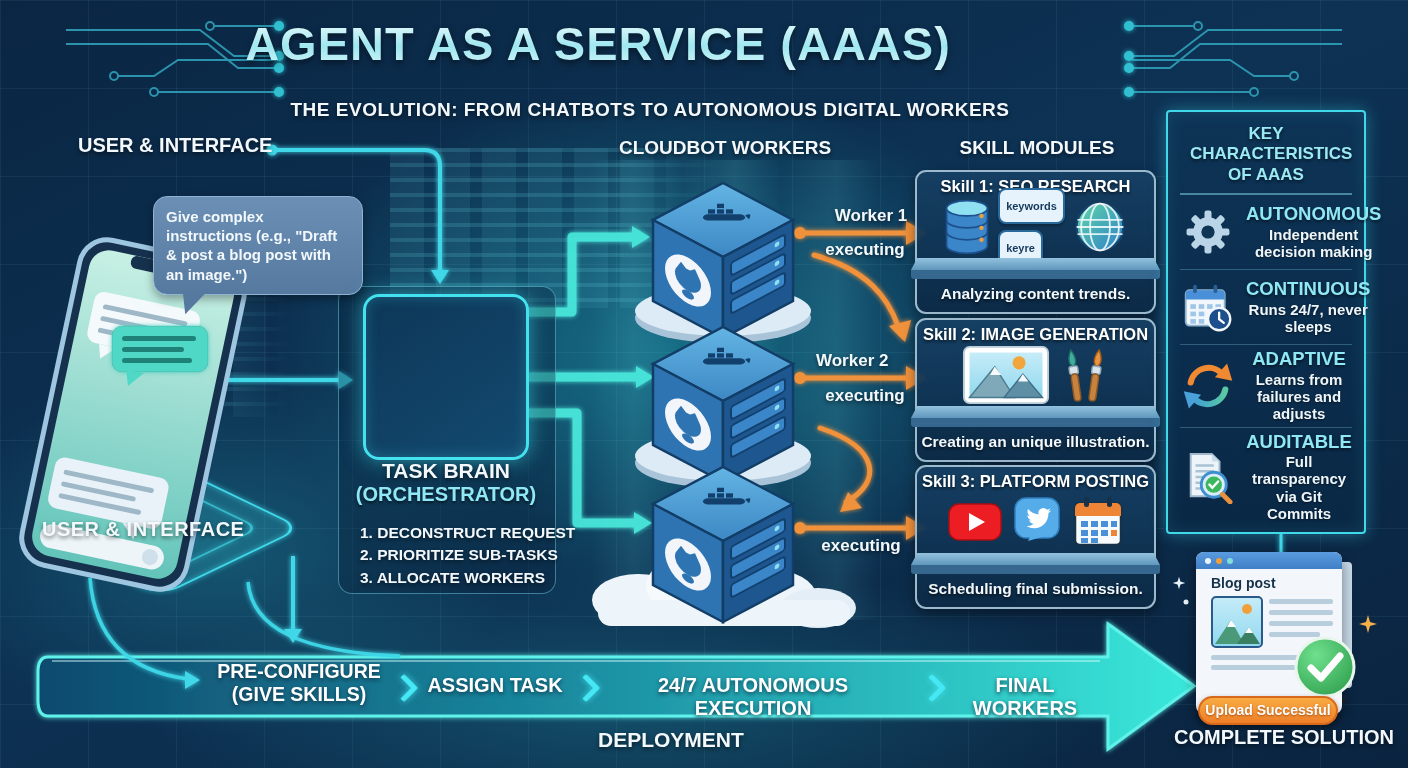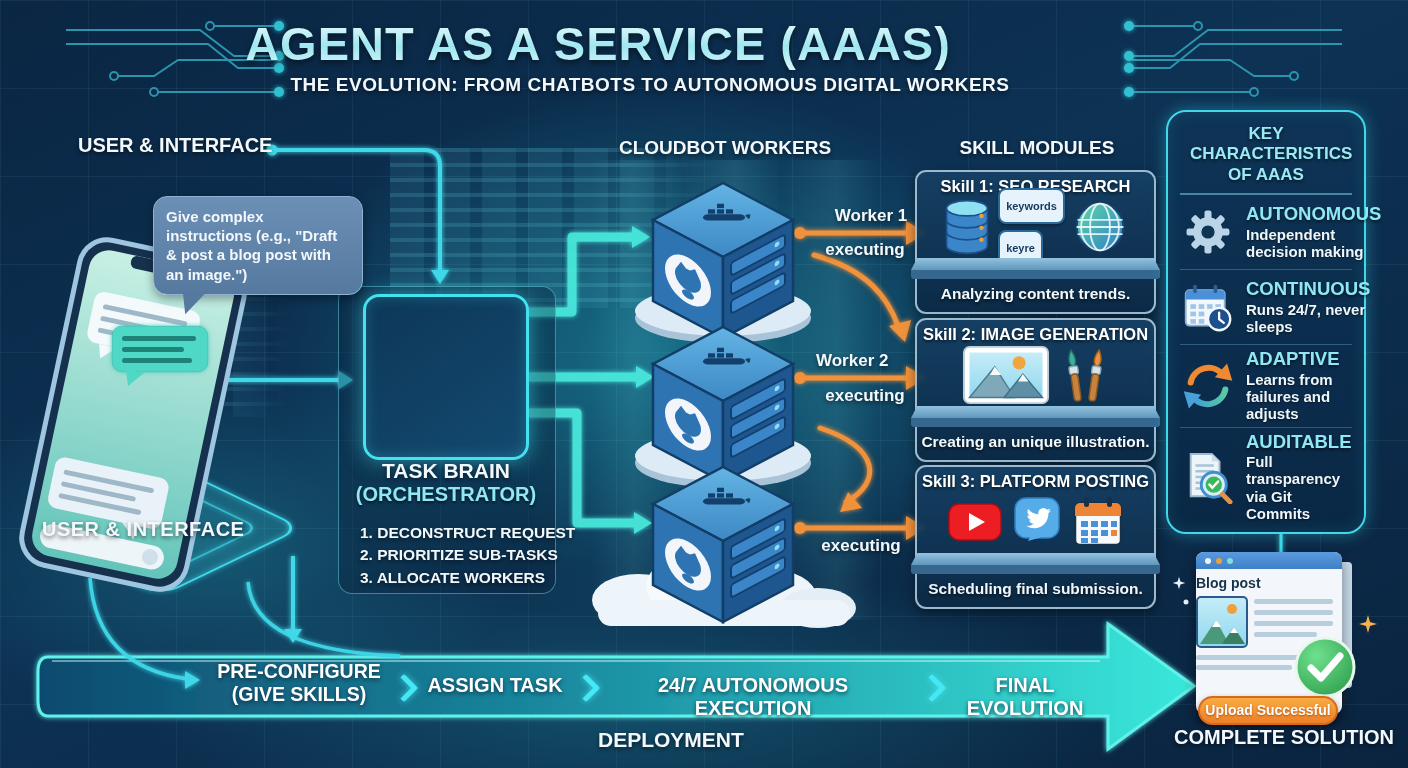--- a/index.html
+++ b/index.html
@@ -21,48 +21,48 @@
                      repeating-linear-gradient(90deg,rgba(110,225,240,.18) 0 34px,transparent 34px 46px);
     -webkit-mask-image:linear-gradient(90deg,#000 70%,transparent);mask-image:linear-gradient(90deg,#000 70%,transparent);}
   .colglow{z-index:1;pointer-events:none;
     background:linear-gradient(90deg,transparent 0,rgba(120,240,245,.10) 15%,transparent 32%,rgba(120,240,245,.13) 50%,transparent 66%,rgba(120,240,245,.10) 85%,transparent 100%);}
   svg.layer{position:absolute;left:0;top:0;z-index:2;}
   .txt{z-index:3;color:#f2f8fc;text-shadow:0 2px 4px rgba(0,0,0,.55);}
   .title-main{left:0;top:16px;width:1196px;text-align:center;font-size:47px;font-weight:bold;letter-spacing:1px;z-index:3;
     background:linear-gradient(180deg,#eefcfd 5%,#9fe7f0 55%,#d8f6fa 100%);
     -webkit-background-clip:text;background-clip:text;color:transparent;
     filter:drop-shadow(0 3px 3px rgba(0,0,0,.5));}
-  .title-sub{left:0;top:74px;width:1300px;text-align:center;font-size:19px;font-weight:bold;letter-spacing:.5px;}
+  .title-sub{left:0;top:99px;width:1300px;text-align:center;font-size:19px;font-weight:bold;letter-spacing:.5px;}
   .h-label{font-weight:bold;}
   .speech{left:153px;top:196px;width:184px;z-index:3;background:linear-gradient(180deg,#6b8fb5,#56799f);
     border:1.5px solid #8fb3d4;border-radius:14px;padding:10px 12px;color:#f2f8fc;font-size:15px;font-weight:bold;line-height:1.28;
     box-shadow:0 4px 10px rgba(0,0,0,.35);}
   .speech:after{content:"";position:absolute;left:30px;bottom:-19px;width:0;height:0;
     border-top:22px solid #56799f;border-right:26px solid transparent;transform:rotate(-6deg);}
   .brain-panel{left:338px;top:286px;width:216px;height:306px;z-index:2;border:1.5px solid rgba(110,210,230,.5);
     border-radius:14px;background:rgba(8,32,58,.38);}
   .brain-box{left:363px;top:294px;width:160px;height:160px;z-index:3;border:3px solid #43e2ef;border-radius:16px;
     background:linear-gradient(145deg,#0d3758,#134a70);box-shadow:0 0 20px rgba(67,226,239,.55), inset 0 0 14px rgba(67,226,239,.25);}
   .card{position:absolute;width:237px;height:140px;z-index:3;border:2px solid #9db9cd;border-radius:11px;
     background:linear-gradient(180deg,rgba(22,64,100,.95),rgba(12,42,70,.95));box-shadow:0 5px 12px rgba(0,0,0,.4);}
   .card .ctitle{text-align:center;font-size:16.5px;font-weight:bold;color:#fff;margin-top:5px;text-shadow:0 2px 3px rgba(0,0,0,.6);}
   .card .cicons{height:62px;display:flex;align-items:center;justify-content:center;gap:8px;}
   .card .shelf-top{height:12px;margin:0 -6px;background:linear-gradient(180deg,#92c2de,#6097bc);
     clip-path:polygon(2.5% 0,97.5% 0,100% 100%,0 100%);}
   .card .shelf-front{height:9px;margin:0 -6px;background:#35678f;border-radius:0 0 3px 3px;}
   .card .ccap{text-align:center;font-size:15.5px;font-weight:bold;color:#f2f8fc;margin-top:6px;text-shadow:0 2px 3px rgba(0,0,0,.6);}
   .tag{background:#e6f3fc;border:2px solid #2a6a9a;border-radius:8px;color:#15395c;font-size:11px;font-weight:bold;
     padding:10px 6px;box-shadow:0 2px 3px rgba(0,0,0,.3);}
-  .kpanel{left:1166px;top:110px;width:200px;height:424px;z-index:3;border:2.5px solid #3fd9ea;border-radius:20px;
+  .kpanel{left:1166px;top:110px;width:200px;height:424px;z-index:3;border:2.5px solid #3fd9ea;border-radius:4px;
     background:linear-gradient(180deg,rgba(14,52,86,.95),rgba(10,40,70,.95));
     box-shadow:0 0 16px rgba(63,217,234,.4), inset 0 0 18px rgba(63,217,234,.12);
     display:flex;flex-direction:column;padding:10px 12px 6px 12px;box-sizing:border-box;}
   .kpanel .ktitle{color:#9ae9f3;font-size:17px;font-weight:bold;text-align:center;line-height:1.2;padding:2px 10px 8px 10px;
     border-bottom:2px solid rgba(120,205,228,.55);text-shadow:0 2px 3px rgba(0,0,0,.5);}
-  .krow{flex:1;display:flex;align-items:center;gap:10px;border-bottom:1.5px solid rgba(120,200,225,.32);padding:4px 0;}
+  .krow{flex:1;display:flex;align-items:center;gap:10px;border-bottom:1.5px solid rgba(120,200,225,.32);padding:4px 0;text-align:center;}
   .krow:last-child{border-bottom:none;}
   .kico{width:56px;flex:0 0 56px;display:flex;justify-content:center;}
   .kname{color:#8fe8f4;font-size:18.5px;font-weight:bold;line-height:1.05;text-shadow:0 2px 3px rgba(0,0,0,.5);}
   .kdesc{color:#eef6fa;font-size:15px;font-weight:bold;line-height:1.15;margin-top:2px;text-shadow:0 1px 2px rgba(0,0,0,.5);}
   .stage-label{z-index:4;text-align:center;font-weight:bold;color:#fff;text-shadow:0 2px 4px rgba(10,40,60,.8);}
   .chev{position:absolute;z-index:4;width:15px;height:15px;border-top:5px solid #45e8f5;border-right:5px solid #45e8f5;
     transform:rotate(45deg);border-radius:2px;filter:drop-shadow(0 0 3px rgba(69,232,245,.8));}
   .browser{left:1196px;top:552px;width:146px;height:162px;z-index:3;background:#f3f7fb;border-radius:8px;
     box-shadow:0 6px 14px rgba(0,0,0,.45);}
   .browser .bar{height:17px;background:linear-gradient(180deg,#5a9ade,#3f7fc6);border-radius:8px 8px 0 0;display:flex;align-items:center;gap:5px;padding-left:9px;}
@@ -524,31 +524,31 @@
       </div>
     </div>
   </div>
 
   <div class="abs stage-label" style="left:208px;top:660px;width:182px;font-size:19.5px;line-height:1.2;">PRE-CONFIGURE (GIVE SKILLS)</div>
   <span class="chev" style="left:394px;top:678px;"></span>
   <div class="abs stage-label" style="left:420px;top:674px;width:150px;font-size:20px;">ASSIGN TASK</div>
   <span class="chev" style="left:576px;top:678px;"></span>
   <div class="abs stage-label" style="left:600px;top:674px;width:306px;font-size:20px;">24/7 AUTONOMOUS EXECUTION</div>
   <span class="chev" style="left:922px;top:678px;"></span>
-  <div class="abs stage-label" style="left:944px;top:674px;width:162px;font-size:20px;">FINAL EVOLUTION</div>
+  <div class="abs stage-label" style="left:944px;top:674px;width:162px;font-size:20px;">FINAL WORKERS</div>
   <div class="abs txt h-label" style="left:598px;top:728px;width:200px;text-align:left;font-size:21px;">DEPLOYMENT</div>
 
   <div class="abs bpage2"></div>
   <div class="abs browser">
     <div class="bar">
       <span class="dot" style="background:#e8f4fa;"></span>
       <span class="dot" style="background:#f0a03a;"></span>
       <span class="dot" style="background:#7fe0d8;"></span>
     </div>
-    <div style="padding:6px 9px 0 0;">
+    <div style="padding:6px 9px 0 15px;">
       <div style="font-size:14px;font-weight:bold;color:#16324a;">Blog post</div>
       <div style="display:flex;gap:6px;margin-top:5px;">
         <svg width="52" height="52" viewBox="0 0 52 52">
           <rect x="1" y="1" width="50" height="50" rx="4" fill="url(#skyG)" stroke="#2a5a8a" stroke-width="2"></rect>
           <circle cx="36" cy="13" r="5" fill="#f0a03a"></circle>
           <path d="M4,48 L20,24 L33,48 Z" fill="#4a9a7a"></path>
             <path d="M20,24 L25,31 L16,31 Z" fill="#fff"></path>
           <path d="M26,48 L38,31 L49,48 Z" fill="#3a7f62"></path>
             <path d="M38,31 L42,37 L34,37 Z" fill="#fff"></path>
         </svg>

